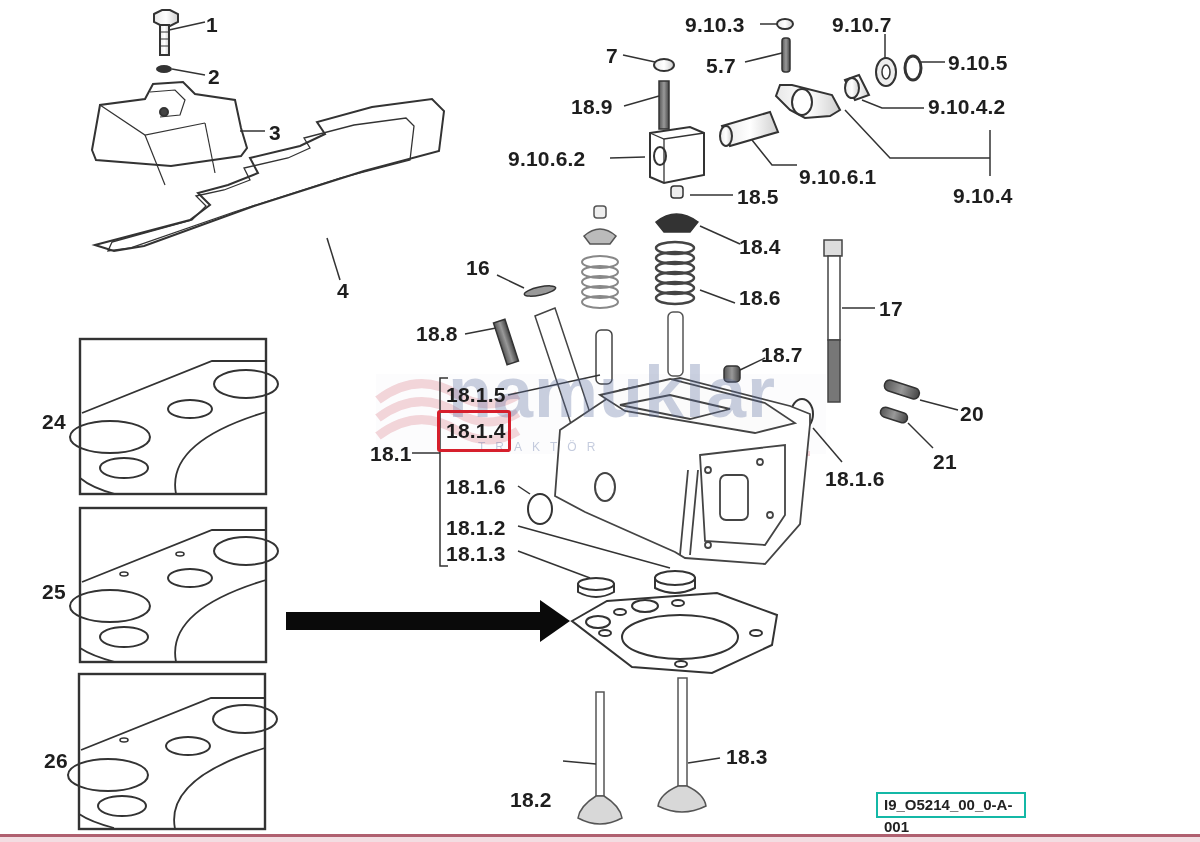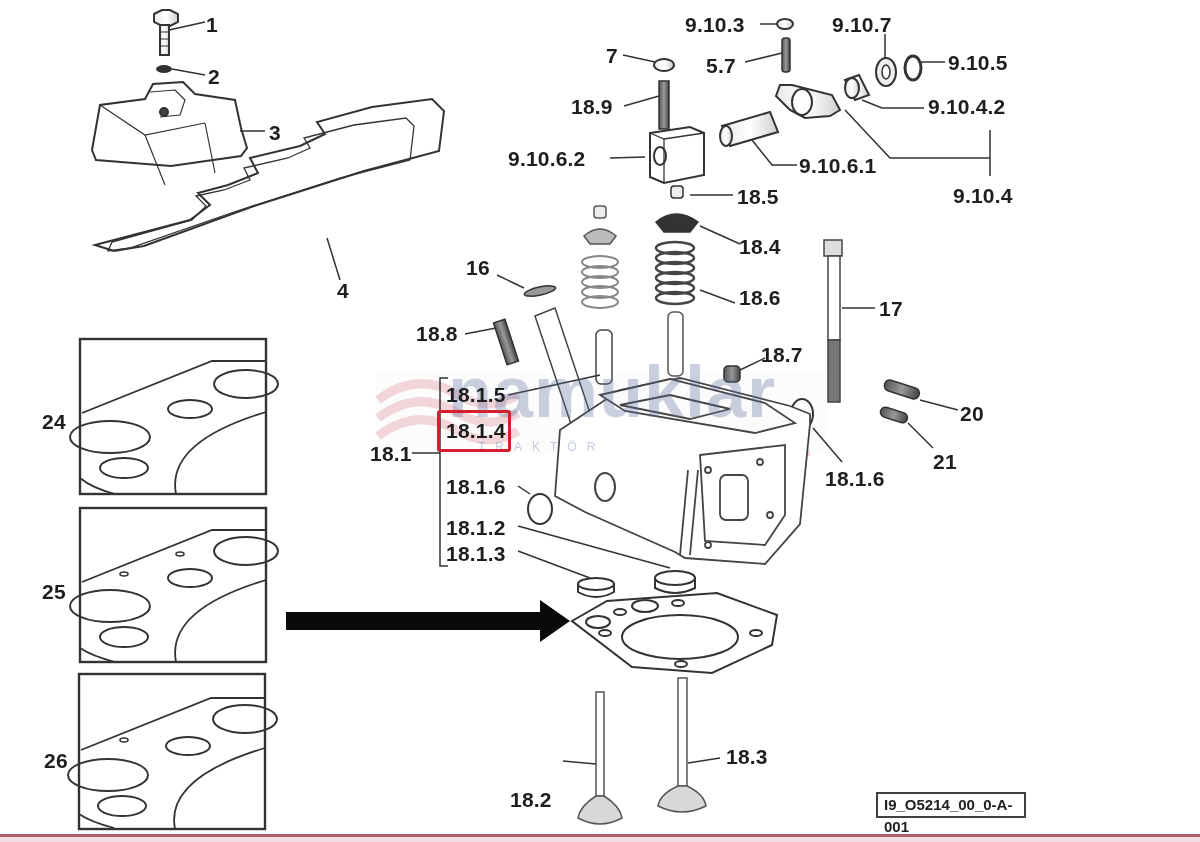--- a/index.html
+++ b/index.html
@@ -1,21 +1,21 @@
 <!DOCTYPE html>
 <html><head>
 <meta charset="utf-8">
 <style>
   html,body{margin:0;padding:0;background:#ffffff;}
   body{width:1200px;height:842px;position:relative;overflow:hidden;font-family:"Liberation Sans",sans-serif;}
   #stage{position:absolute;left:0;top:0;width:1200px;height:842px;}
   .lbl{position:absolute;font-family:"Liberation Sans",sans-serif;font-weight:bold;font-size:21px;color:#1e1e1e;white-space:nowrap;line-height:1;letter-spacing:0.2px;}
   .bottom-rule{position:absolute;left:0;top:834px;width:1200px;height:3px;background:#b06070;}
   .bottom-rule2{position:absolute;left:0;top:837px;width:1200px;height:5px;background:#f3dde2;}
-  .ref-box{position:absolute;left:876px;top:792px;width:150px;height:26px;border:2px solid #404040;box-sizing:border-box;background:#fff;
+  .ref-box{position:absolute;left:876px;top:792px;width:150px;height:26px;border:2px solid #14b8a6;box-sizing:border-box;background:#fff;
     font-family:"Liberation Sans",sans-serif;font-weight:bold;font-size:15px;color:#222;line-height:22px;padding-left:6px;}
   .hl-box{position:absolute;left:437px;top:410px;width:74px;height:42px;border:3px solid #d61f2c;border-radius:3px;box-sizing:border-box;}
   .wm-text{position:absolute;left:448px;top:356px;font-family:"Liberation Sans",sans-serif;font-weight:bold;font-size:72px;color:rgba(90,110,160,0.32);letter-spacing:1px;line-height:1;}
   .wm-sub{position:absolute;left:478px;top:441px;font-family:"Liberation Sans",sans-serif;font-size:12px;color:rgba(90,110,160,0.35);letter-spacing:10px;line-height:1;}
 </style>
 </head>
 <body>
 
 <div id="stage">
 
@@ -281,21 +281,21 @@
   <div class="lbl" style="left:44px;top:750px">26</div>
 
   <div class="lbl" style="left:685px;top:14px">9.10.3</div>
   <div class="lbl" style="left:832px;top:14px">9.10.7</div>
   <div class="lbl" style="left:606px;top:45px">7</div>
   <div class="lbl" style="left:706px;top:55px">5.7</div>
   <div class="lbl" style="left:948px;top:52px">9.10.5</div>
   <div class="lbl" style="left:571px;top:96px">18.9</div>
   <div class="lbl" style="left:928px;top:96px">9.10.4.2</div>
   <div class="lbl" style="left:508px;top:148px">9.10.6.2</div>
-  <div class="lbl" style="left:799px;top:155px">9.10.6.1</div>
+  <div class="lbl" style="left:799px;top:166px">9.10.6.1</div>
   <div class="lbl" style="left:953px;top:185px">9.10.4</div>
 
   <div class="lbl" style="left:737px;top:186px">18.5</div>
   <div class="lbl" style="left:739px;top:236px">18.4</div>
   <div class="lbl" style="left:466px;top:257px">16</div>
   <div class="lbl" style="left:739px;top:287px">18.6</div>
   <div class="lbl" style="left:879px;top:298px">17</div>
   <div class="lbl" style="left:416px;top:323px">18.8</div>
   <div class="lbl" style="left:761px;top:344px">18.7</div>
 

